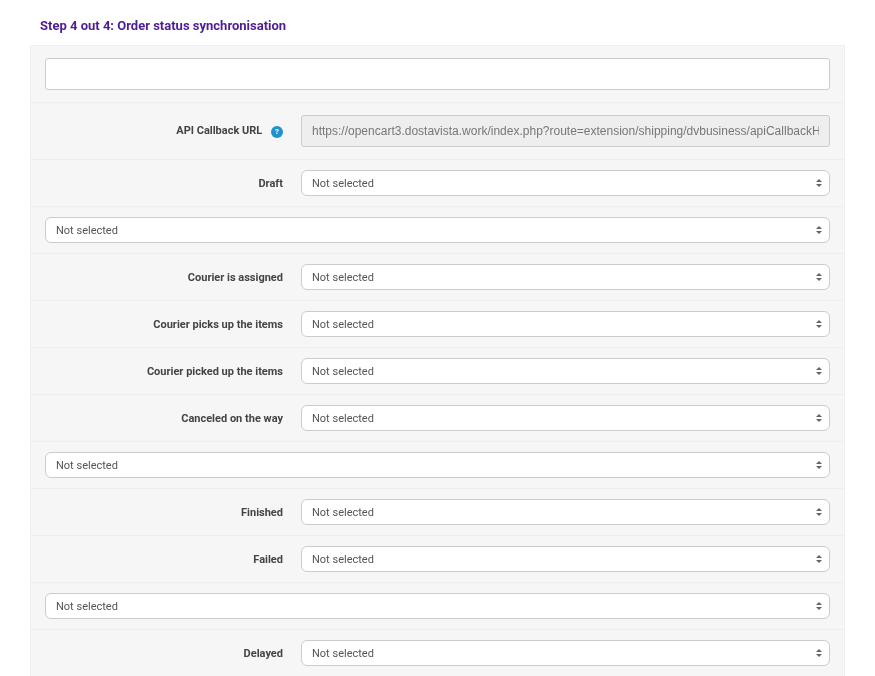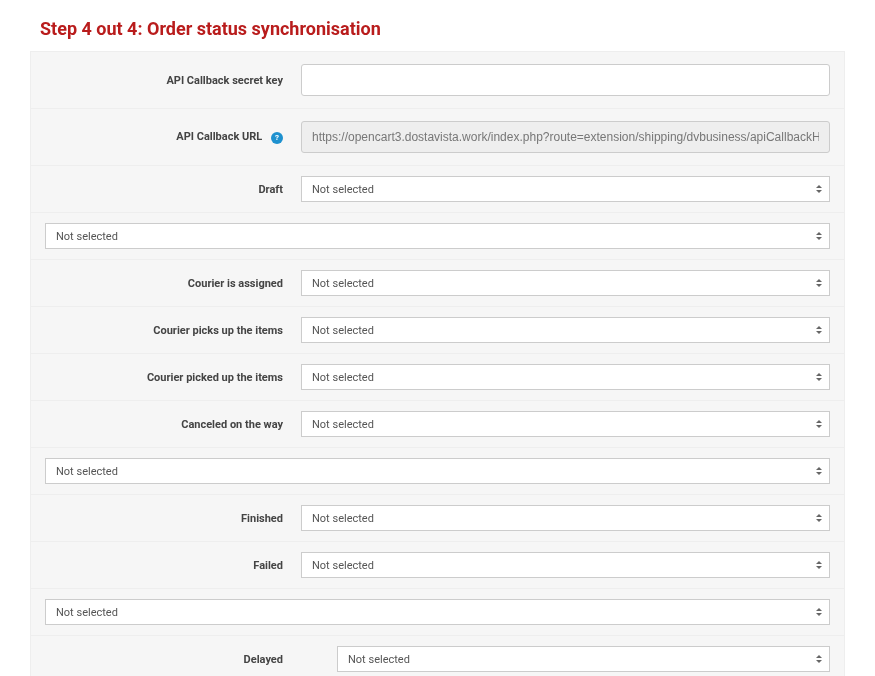--- a/index.html
+++ b/index.html
@@ -11,41 +11,40 @@
       font-family: -apple-system, BlinkMacSystemFont, "Segoe UI", Roboto, "Helvetica Neue", Arial, sans-serif;
       font-size: 12px;
       color: #333;
       background: #fff;
       width: 875px;
     }
     .container {
       padding: 10px 30px 20px 30px;
     }
     .page-title {
-      font-size: 18px;
+      font-size: 13px;
       font-weight: 700;
-      color: #b91c1c;
+      color: #4c1d95;
       padding: 8px 10px 12px 10px;
     }
     .form-panel {
       background: #f6f6f6;
       border: 1px solid #eee;
     }
     .form-row {
       display: flex;
       align-items: center;
       padding: 10px 14px;
       border-bottom: 1px solid #eee;
     }
     .form-row.tall {
       padding: 12px 14px;
     }
     .form-row:last-child {
       border-bottom: none;
-      gap: 36px;
     }
     .form-label {
       width: 256px;
       text-align: right;
       padding-right: 18px;
       font-weight: 700;
       font-size: 11px;
       color: #444;
       flex-shrink: 0;
     }
@@ -83,21 +82,21 @@
     }
     .select-wrap {
       position: relative;
       width: 100%;
     }
     .select-display {
       width: 100%;
       height: 26px;
       padding: 4px 30px 4px 10px;
       border: 1px solid #ccc;
-      border-radius: 0;
+      border-radius: 6px;
       font-size: 11px;
       background: #fff;
       color: #555;
       display: flex;
       align-items: center;
       cursor: pointer;
     }
     .select-arrows {
       position: absolute;
       right: 8px;
@@ -130,21 +129,20 @@
   </style>
 </head>
 <body>
 
 <div class="container">
   <div class="page-title">Step 4 out 4: Order status synchronisation</div>
 
   <div class="form-panel">
 
     <div class="form-row tall">
-      <div class="form-label">API Callback secret key</div>
       <div class="form-control-wrap">
         <input type="text" class="text-input" value="" style="">
       </div>
     </div>
 
     <div class="form-row tall">
       <div class="form-label">
         <span>API Callback URL</span>
         <span class="help-icon">?</span>
       </div>

